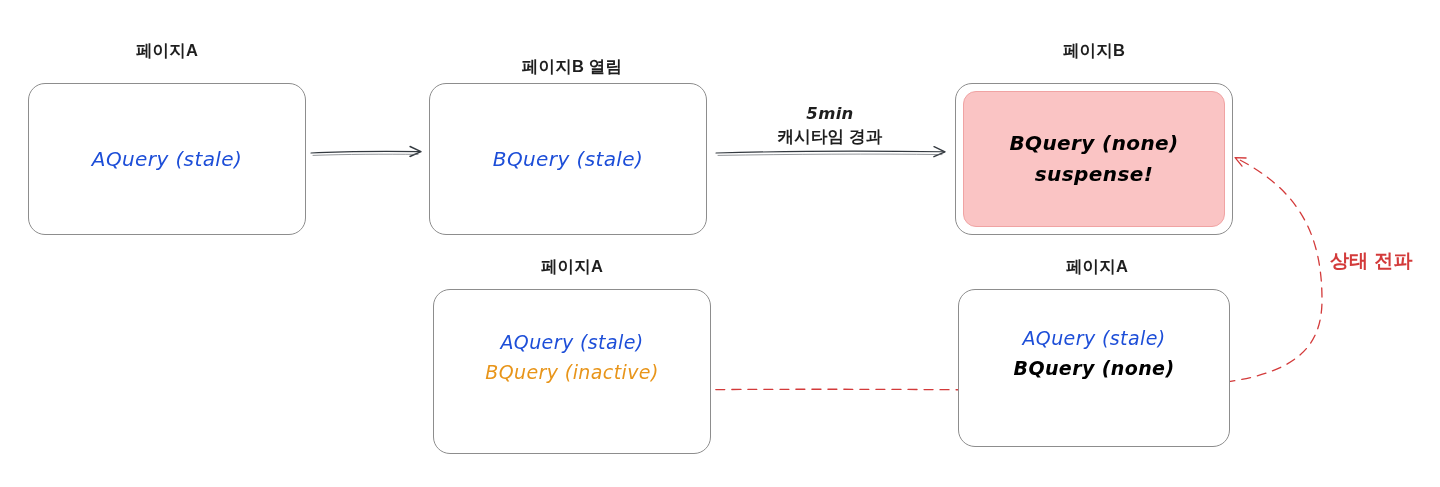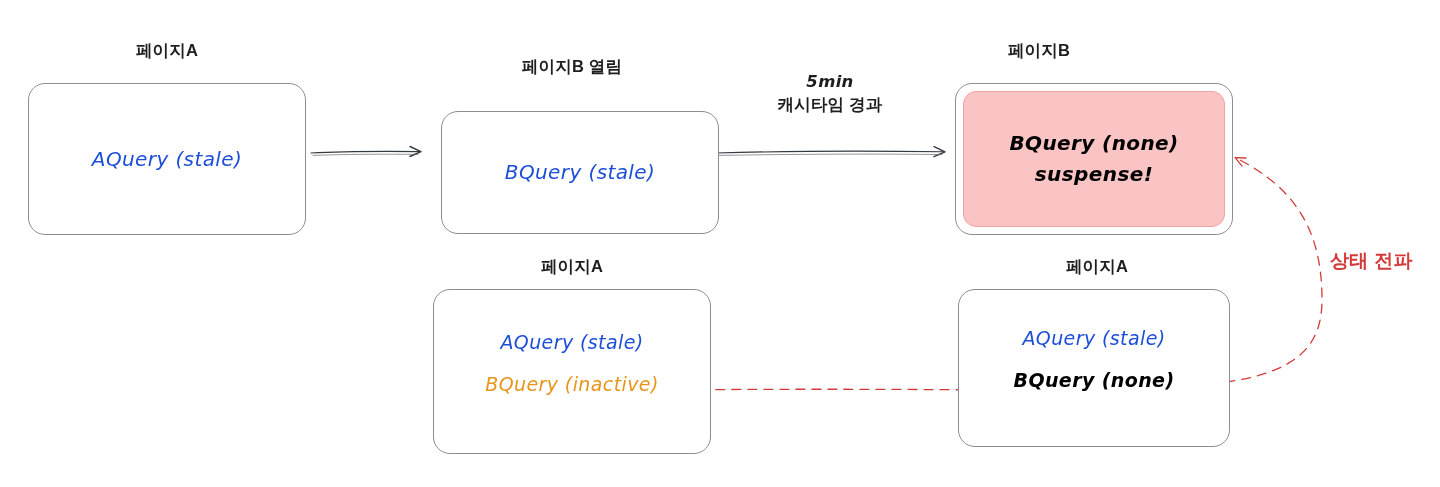--- a/index.html
+++ b/index.html
@@ -80,35 +80,36 @@
     letter-spacing: 0.4px;
     color: #1d4ed8;
     white-space: nowrap;
     line-height: 1.35;
   }
   .hand.small { font-size: 19px; }
   .hand.red    { color: #000000; font-style: italic; font-weight: bold; }
   .hand.orange { color: #e8951a; font-style: italic; }
 
   .stack-line { margin: 0; }
-  .stack-line + .stack-line { margin-top: 16px; }
+  .stack-line + .stack-line { margin-top: 4px; }
 
   
   .edge-label {
     position: absolute;
     text-align: center;
     white-space: nowrap;
     color: #1e1e1e;
   }
   .edge-label .l-en {
     font-family: "DejaVu Sans", sans-serif;
     font-size: 16.5px;
     font-weight: 700;
     font-style: italic;
     letter-spacing: 0.3px;
+    margin-top: 32px;
   }
   .edge-label .l-ko {
     font-family: Liberation Sans, sans-serif;
     font-size: 16.5px;
     font-weight: 600;
     letter-spacing: 0.2px;
     margin-top: 3px;
   }
   .annot-red {
     position: absolute;
@@ -154,30 +155,30 @@
                C1322,236 1300,190 1236,158" fill="none" stroke="#d33a3a" stroke-width="1.3" stroke-dasharray="9 7" stroke-linecap="round" marker-end="url(#arrow-red)"></path>
     </g>
   </svg>
 
   <div class="node-title" style="left:28px; top:40px; width:278px;">페이지A</div>
   <div class="node" style="left:28px; top:83px; width:278px; height:152px;">
     <div class="hand stack-line">AQuery (stale)</div>
   </div>
 
   <div class="node-title" style="left:433px; top:56px; width:278px;">페이지B 열림</div>
-  <div class="node" style="left:441px; top:83px; width:278px; height:123px;margin-top:28px;">
+  <div class="node" style="left:429px; top:83px; width:278px; height:152px;">
     <div class="hand stack-line">BQuery (stale)</div>
   </div>
 
   <div class="edge-label" style="left:716px; top:72px; width:228px;">
     <div class="l-en">5min</div>
     <div class="l-ko">캐시타임 경과</div>
   </div>
 
-  <div class="node-title" style="left:900px; top:40px; width:278px;">페이지B</div>
+  <div class="node-title" style="left:955px; top:40px; width:278px;">페이지B</div>
   <div class="node shell" style="left:955px; top:83px; width:278px; height:152px;">
     <div class="node-inner">
       <div class="hand red stack-line">BQuery (none)</div>
       <div class="hand red stack-line" style="margin-top:4px;">suspense!</div>
     </div>
   </div>
 
   <div class="node-title" style="left:433px; top:256px; width:278px;">페이지A</div>
   <div class="node" style="left:433px; top:289px; width:278px; height:165px; justify-content:flex-start; padding-top:40px;">
     <div class="hand small stack-line">AQuery (stale)</div>

